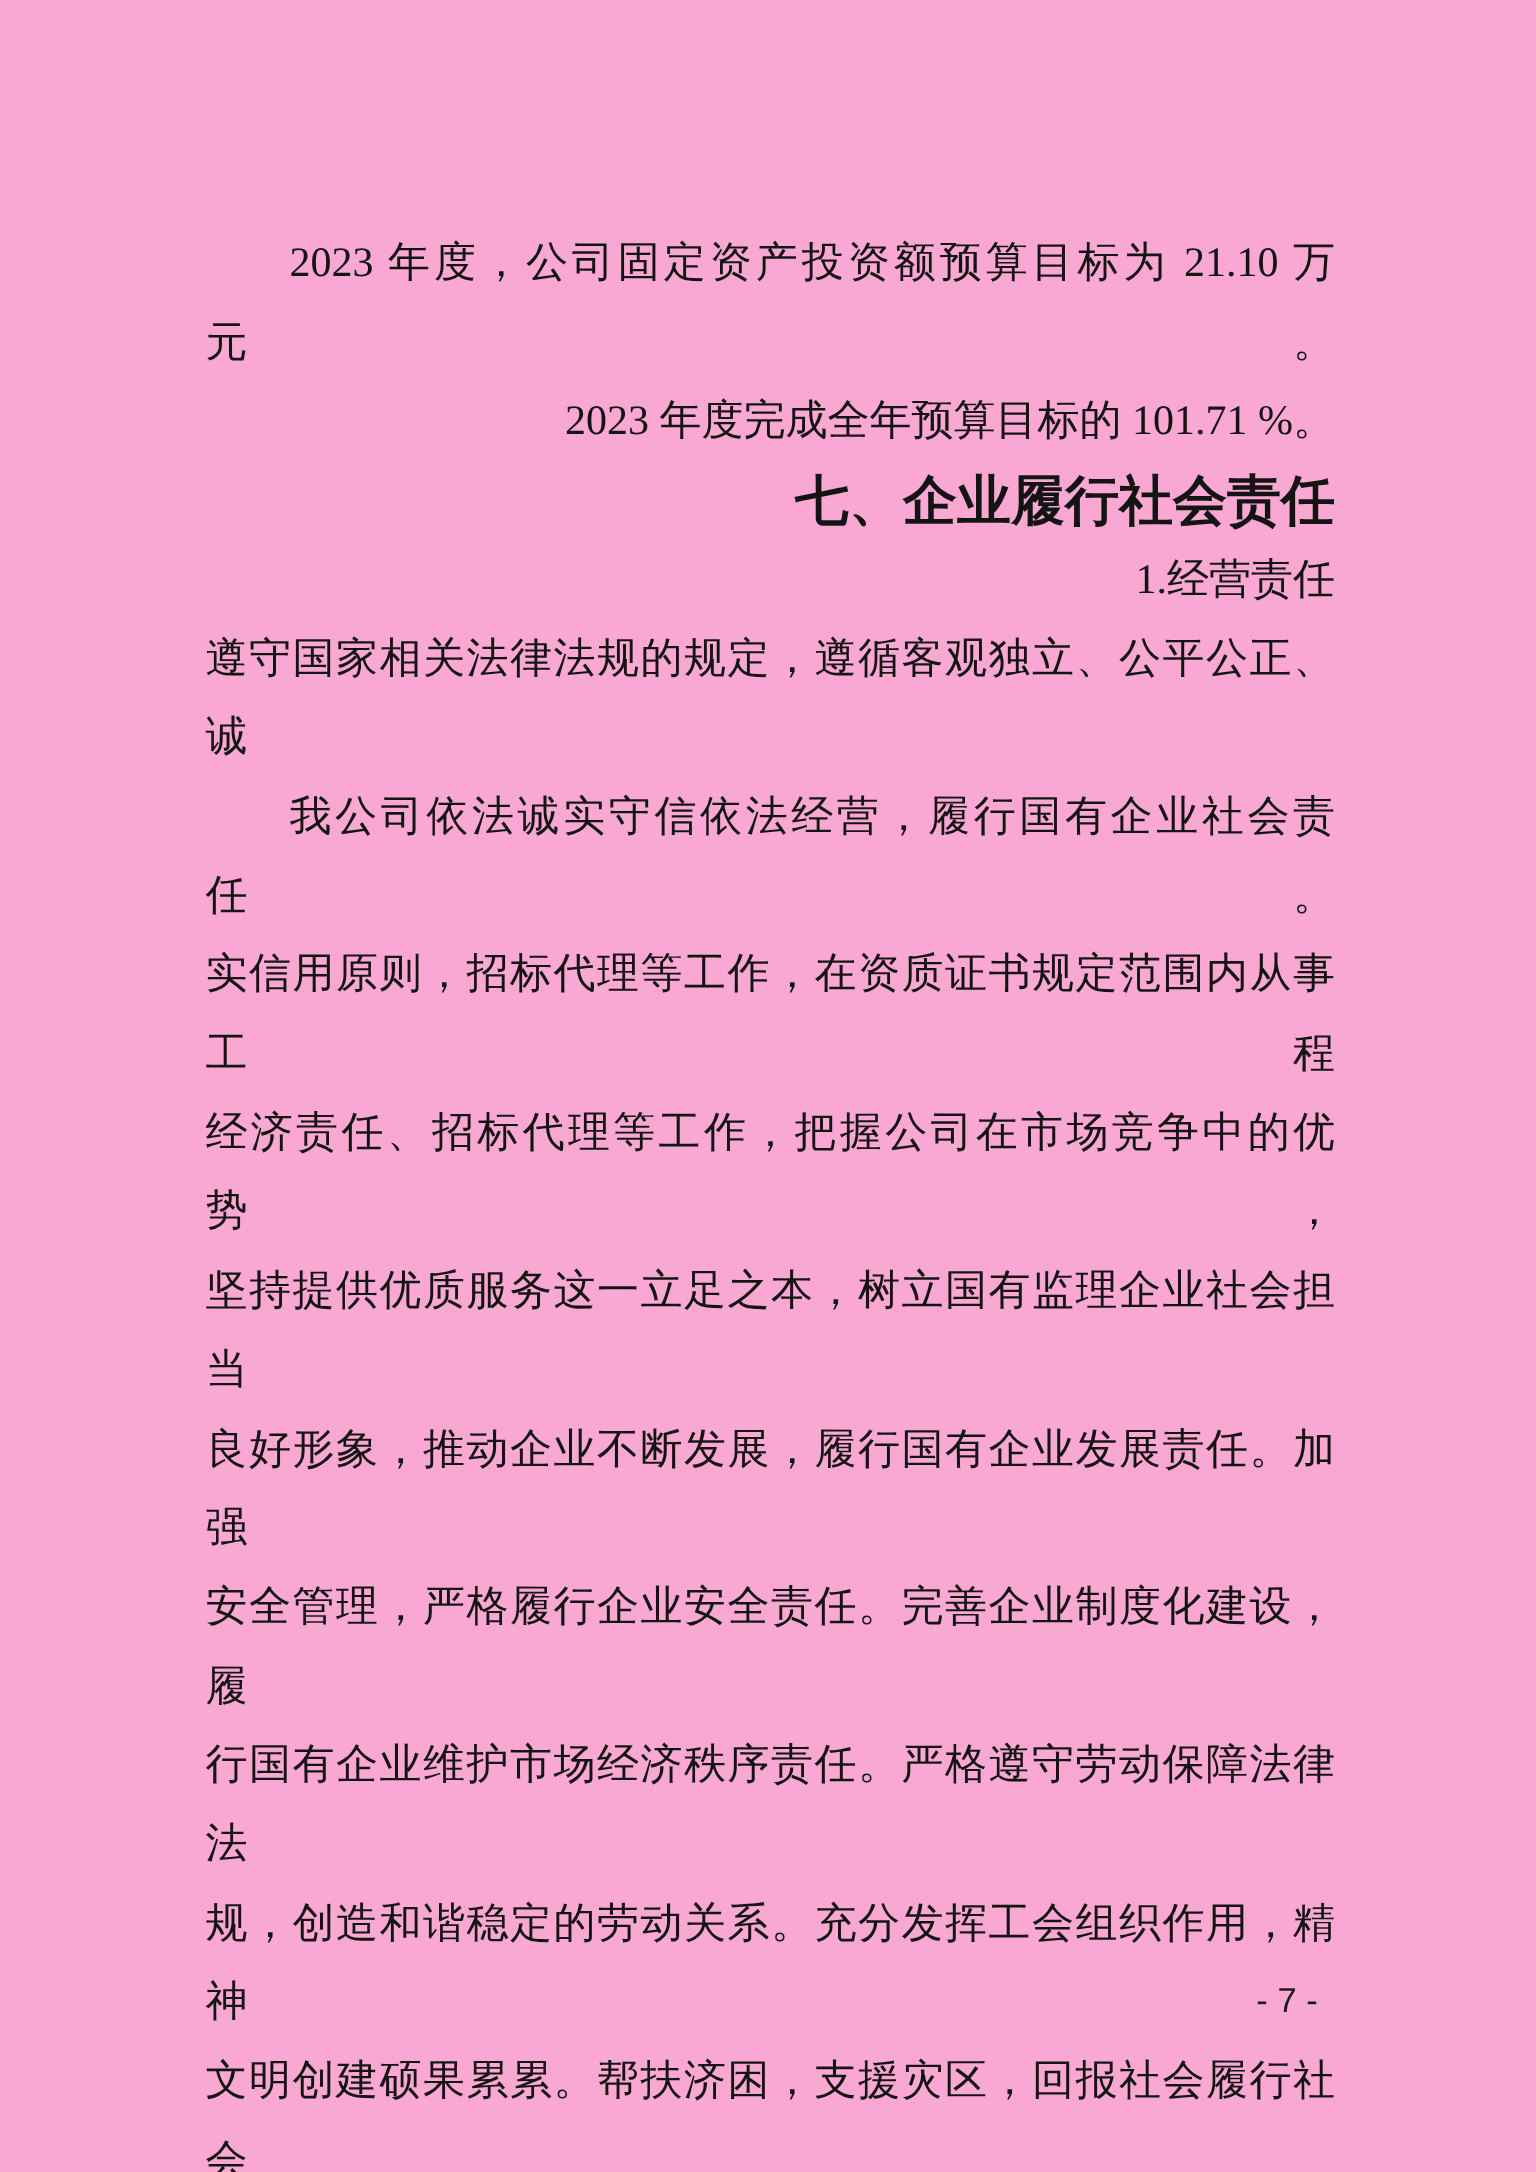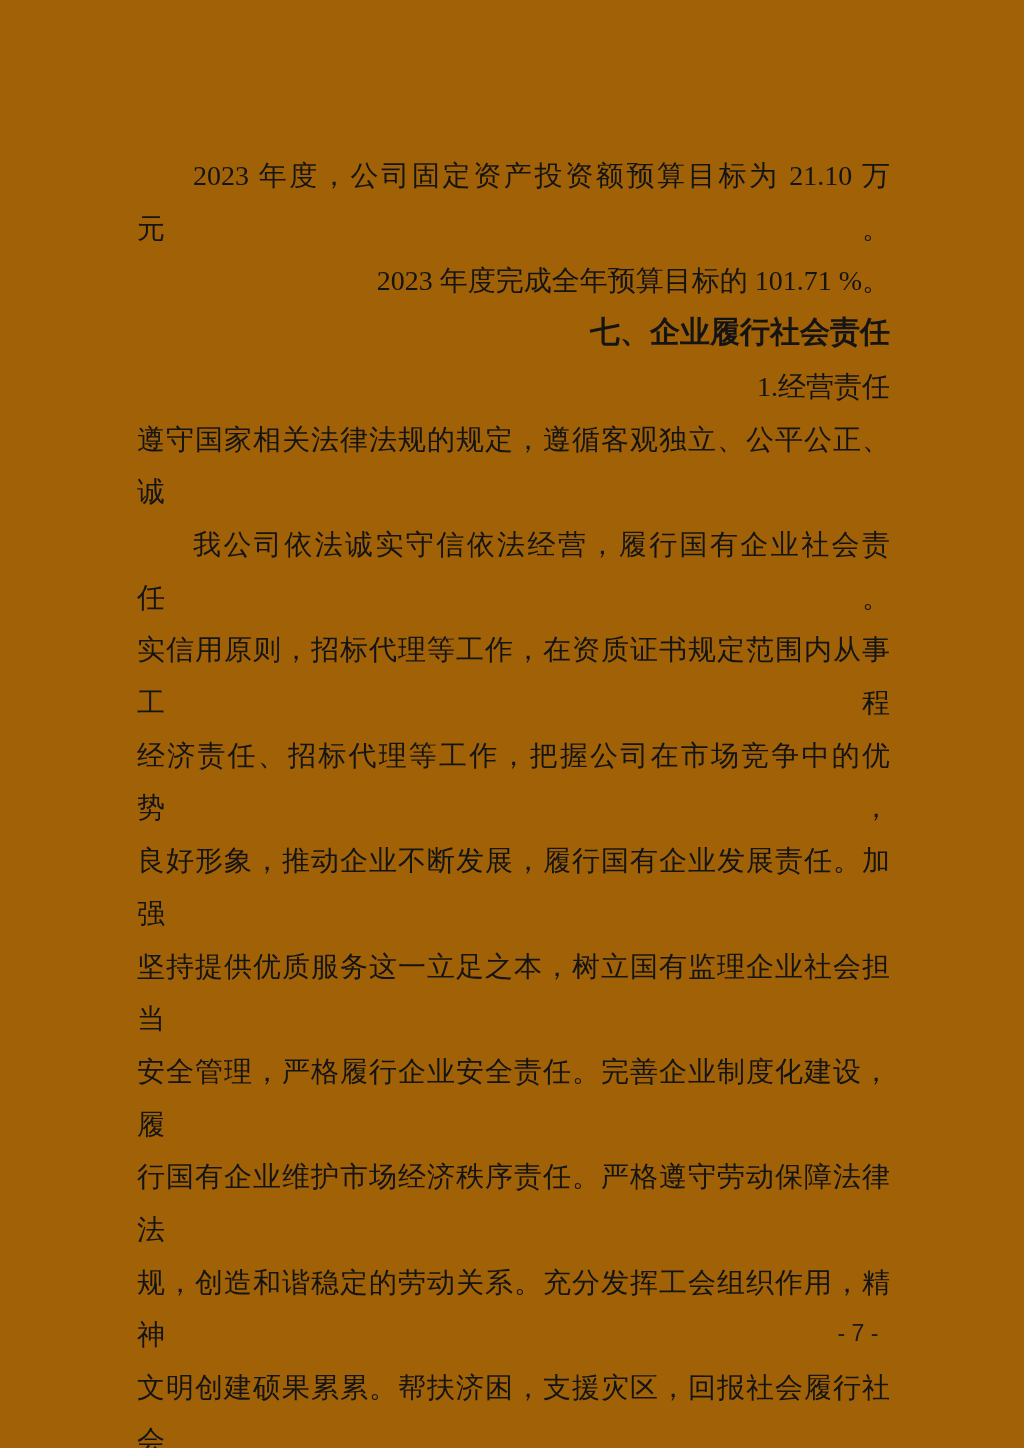--- a/index.html
+++ b/index.html
@@ -11,21 +11,21 @@
     height: 1448px;
     background: #ffffff;
     position: relative;
     overflow: hidden;
     font-family: "Liberation Serif", "DejaVu Serif", serif;
     color: #141414;
   }
   .page {
     position: absolute;
     inset: 0;
-    background: #a16207;
+    background: #f9a8d4;
   }
   .doc-body {
     position: absolute;
     left: 137px;
     top: 150px;
     width: 753px;
     font-size: 28px;
     line-height: 52.7px;
   }
   .text-line {
@@ -34,22 +34,22 @@
   }
   .text-line.justify {
     text-align: justify;
     text-align-last: justify;
   }
   .text-line.indent {
     text-indent: 56px;
   }
   .text-line.heading {
     font-weight: 700;
-    font-size: 30px;
-    font-family: Liberation Mono, monospace;
+    font-size: 36px;
+    font-family: Liberation Serif, serif;
   }
   .page-number {
     position: absolute;
     top: 1320px;
     left: 828px;
     width: 60px;
     text-align: center;
     font-size: 23px;
     font-family: "Liberation Sans", "DejaVu Sans", sans-serif;
     color: #1a1a1a;
@@ -71,23 +71,23 @@
       <div class="text-line indent">1.经营责任</div>
 
       <div class="text-line justify">遵守国家相关法律法规的规定，遵循客观独立、公平公正、诚</div>
 
       <div class="text-line indent justify">我公司依法诚实守信依法经营，履行国有企业社会责任。</div>
 
       <div class="text-line justify">实信用原则，招标代理等工作，在资质证书规定范围内从事工程</div>
 
       <div class="text-line justify">经济责任、招标代理等工作，把握公司在市场竞争中的优势，</div>
 
+      <div class="text-line justify">坚持提供优质服务这一立足之本，树立国有监理企业社会担当</div>
+
       <div class="text-line justify">良好形象，推动企业不断发展，履行国有企业发展责任。加强</div>
-
-      <div class="text-line justify">坚持提供优质服务这一立足之本，树立国有监理企业社会担当</div>
 
       <div class="text-line justify">安全管理，严格履行企业安全责任。完善企业制度化建设，履</div>
 
       <div class="text-line justify">行国有企业维护市场经济秩序责任。严格遵守劳动保障法律法</div>
 
       <div class="text-line justify">规，创造和谐稳定的劳动关系。充分发挥工会组织作用，精神</div>
 
       <div class="text-line justify">文明创建硕果累累。帮扶济困，支援灾区，回报社会履行社会</div>
 
     </div>

